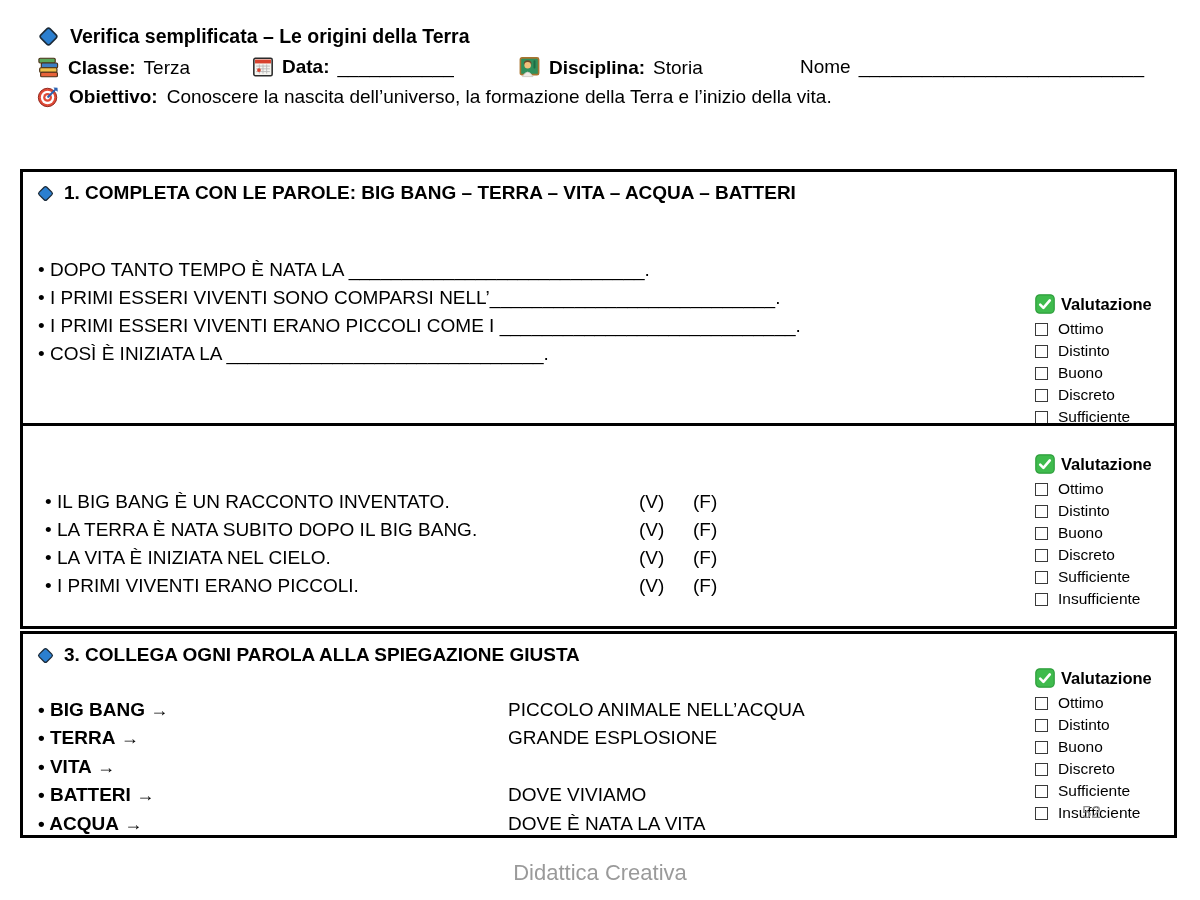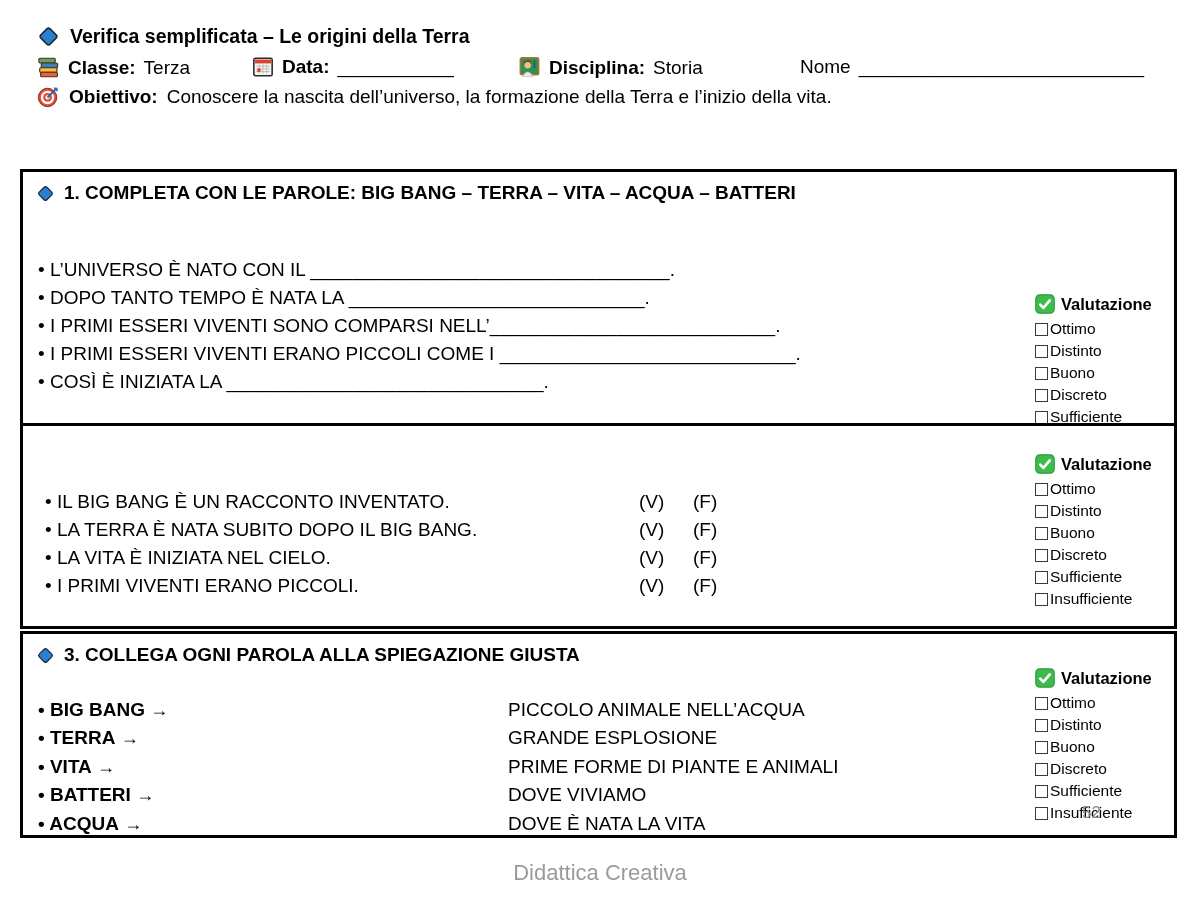--- a/index.html
+++ b/index.html
@@ -42,21 +42,21 @@
   .match-arrow { font-weight:normal; font-size:18px; }
   .match-def { position:absolute; left:470px; font-weight:normal; }
 
   
   .val-panel { position:absolute; left:1012px; width:140px; }
   #box1 .val-panel { top:120px; }
   #box2 .val-panel { top:26px; }
   #box3 .val-panel { top:32px; }
   .val-head { display:flex; align-items:center; gap:6px; font-weight:bold; font-size:16.5px;
               height:24px; margin-bottom:2px; white-space:nowrap; }
-  .val-opt { display:flex; align-items:center; gap:2px; font-size:15.5px; height:22px; white-space:nowrap; }
+  .val-opt { display:flex; align-items:center; gap:10px; font-size:15.5px; height:22px; white-space:nowrap; }
   .cb { width:13px; height:13px; border:1.5px solid #3a3a3a; background:#fff; flex:none; }
 
   
   .footer-brand { position:absolute; left:0; top:860px; width:100%; text-align:center;
                   color:#9a9a9a; font-size:22px; }
   .page-num { position:absolute; left:1082px; top:803px; color:#8c8c8c; font-size:17px; }
 </style>
 </head>
 <body>
 
@@ -145,21 +145,20 @@
   <div class="qbox" id="box1">
     <div class="sec-title">
       <span class="ico">
         <svg width="19" height="19" viewBox="0 0 24 24">
             <rect x="5.2" y="5.2" width="13.6" height="13.6" rx="2.4" transform="rotate(45 12 12)" fill="#2b7fd0" stroke="#1b2a38" stroke-width="1.6"></rect>
           </svg>
       </span>
       <span>1. COMPLETA CON LE PAROLE: BIG BANG – TERRA – VITA – ACQUA – BATTERI</span>
     </div>
     <div class="fill-list">
-      <div class="fill-row">• L’UNIVERSO È NATO CON IL __________________________________.</div>
       <div class="fill-row">• DOPO TANTO TEMPO È NATA LA ____________________________.</div>
       <div class="fill-row">• I PRIMI ESSERI VIVENTI SONO COMPARSI NELL’___________________________.</div>
       <div class="fill-row">• I PRIMI ESSERI VIVENTI ERANO PICCOLI COME I ____________________________.</div>
       <div class="fill-row">• COSÌ È INIZIATA LA ______________________________.</div>
     </div>
 
     <div class="val-panel">
       <div class="val-head">
         <span class="ico">
           <svg width="20" height="20" viewBox="0 0 20 20">
@@ -273,21 +272,20 @@
         <span class="match-def">PICCOLO ANIMALE NELL’ACQUA</span>
       </div>
       <div class="match-row">
         <span class="match-word">• TERRA</span>
         <span class="match-arrow">→</span>
         <span class="match-def">GRANDE ESPLOSIONE</span>
       </div>
       <div class="match-row">
         <span class="match-word">• VITA</span>
         <span class="match-arrow">→</span>
-        <span class="match-def">PRIME FORME DI PIANTE E ANIMALI</span>
       </div>
       <div class="match-row">
         <span class="match-word">• BATTERI</span>
         <span class="match-arrow">→</span>
         <span class="match-def">DOVE VIVIAMO</span>
       </div>
       <div class="match-row">
         <span class="match-word">• ACQUA</span>
         <span class="match-arrow">→</span>
         <span class="match-def">DOVE È NATA LA VITA</span>

